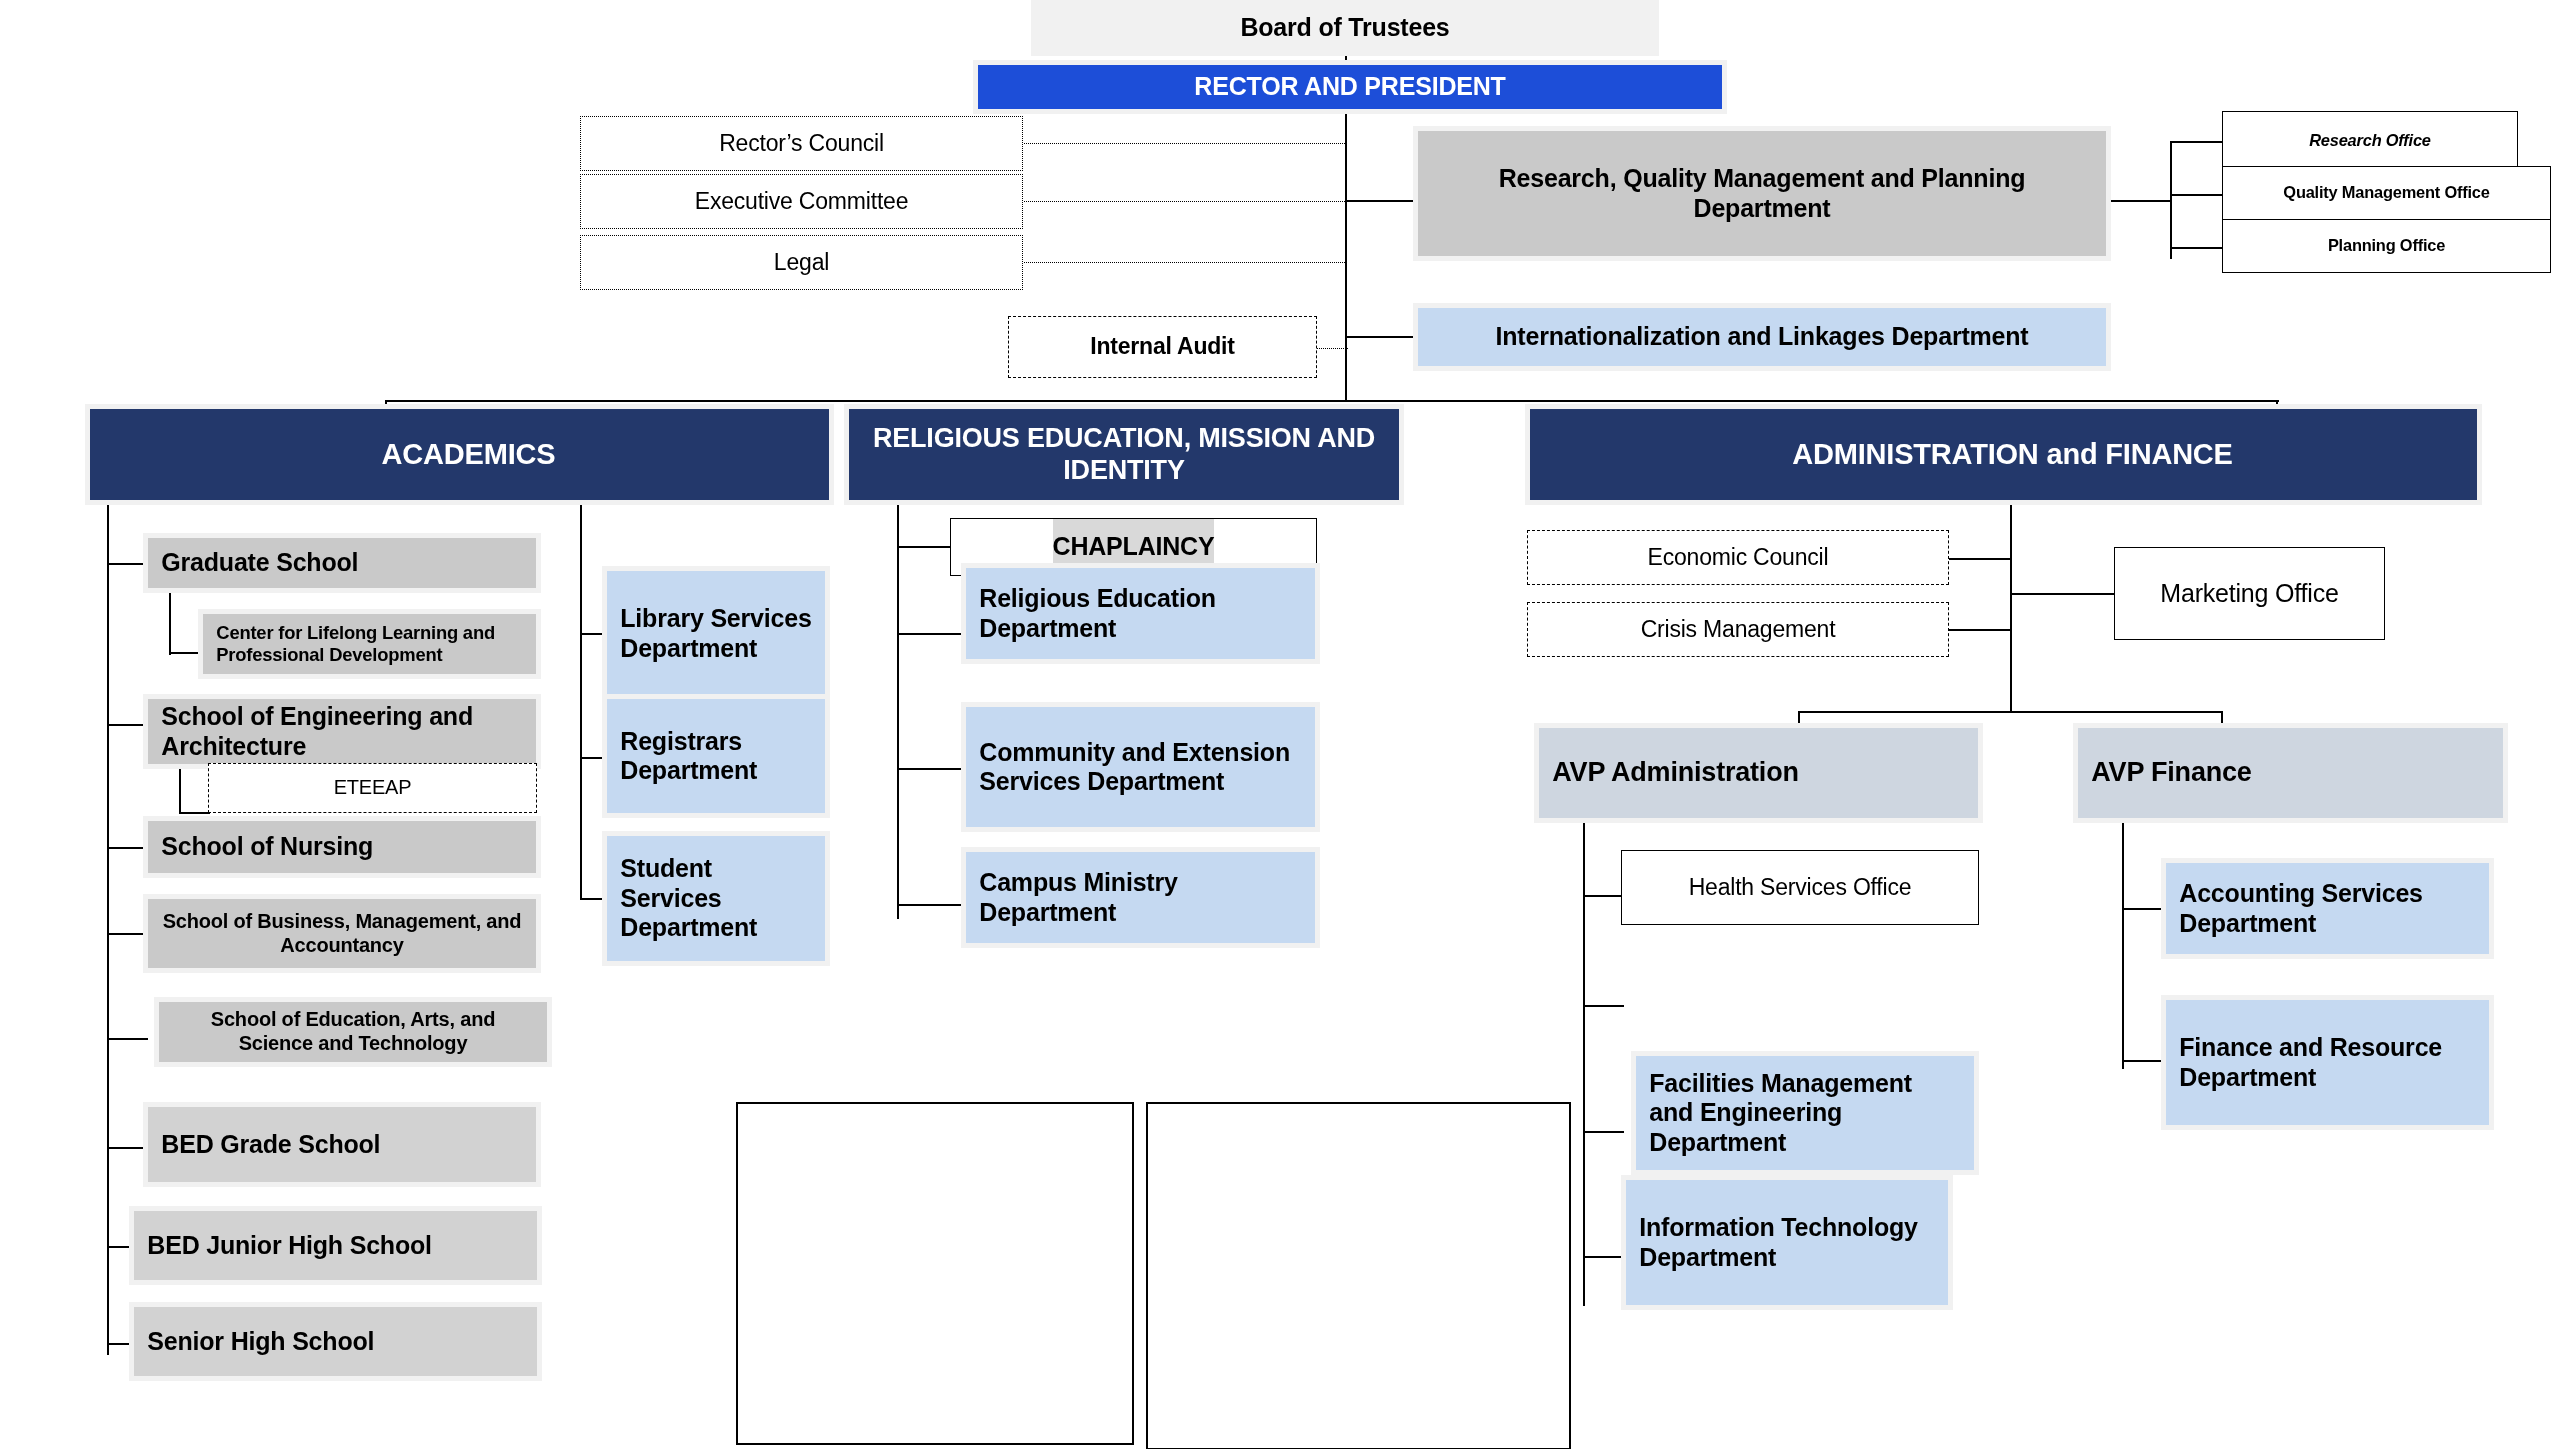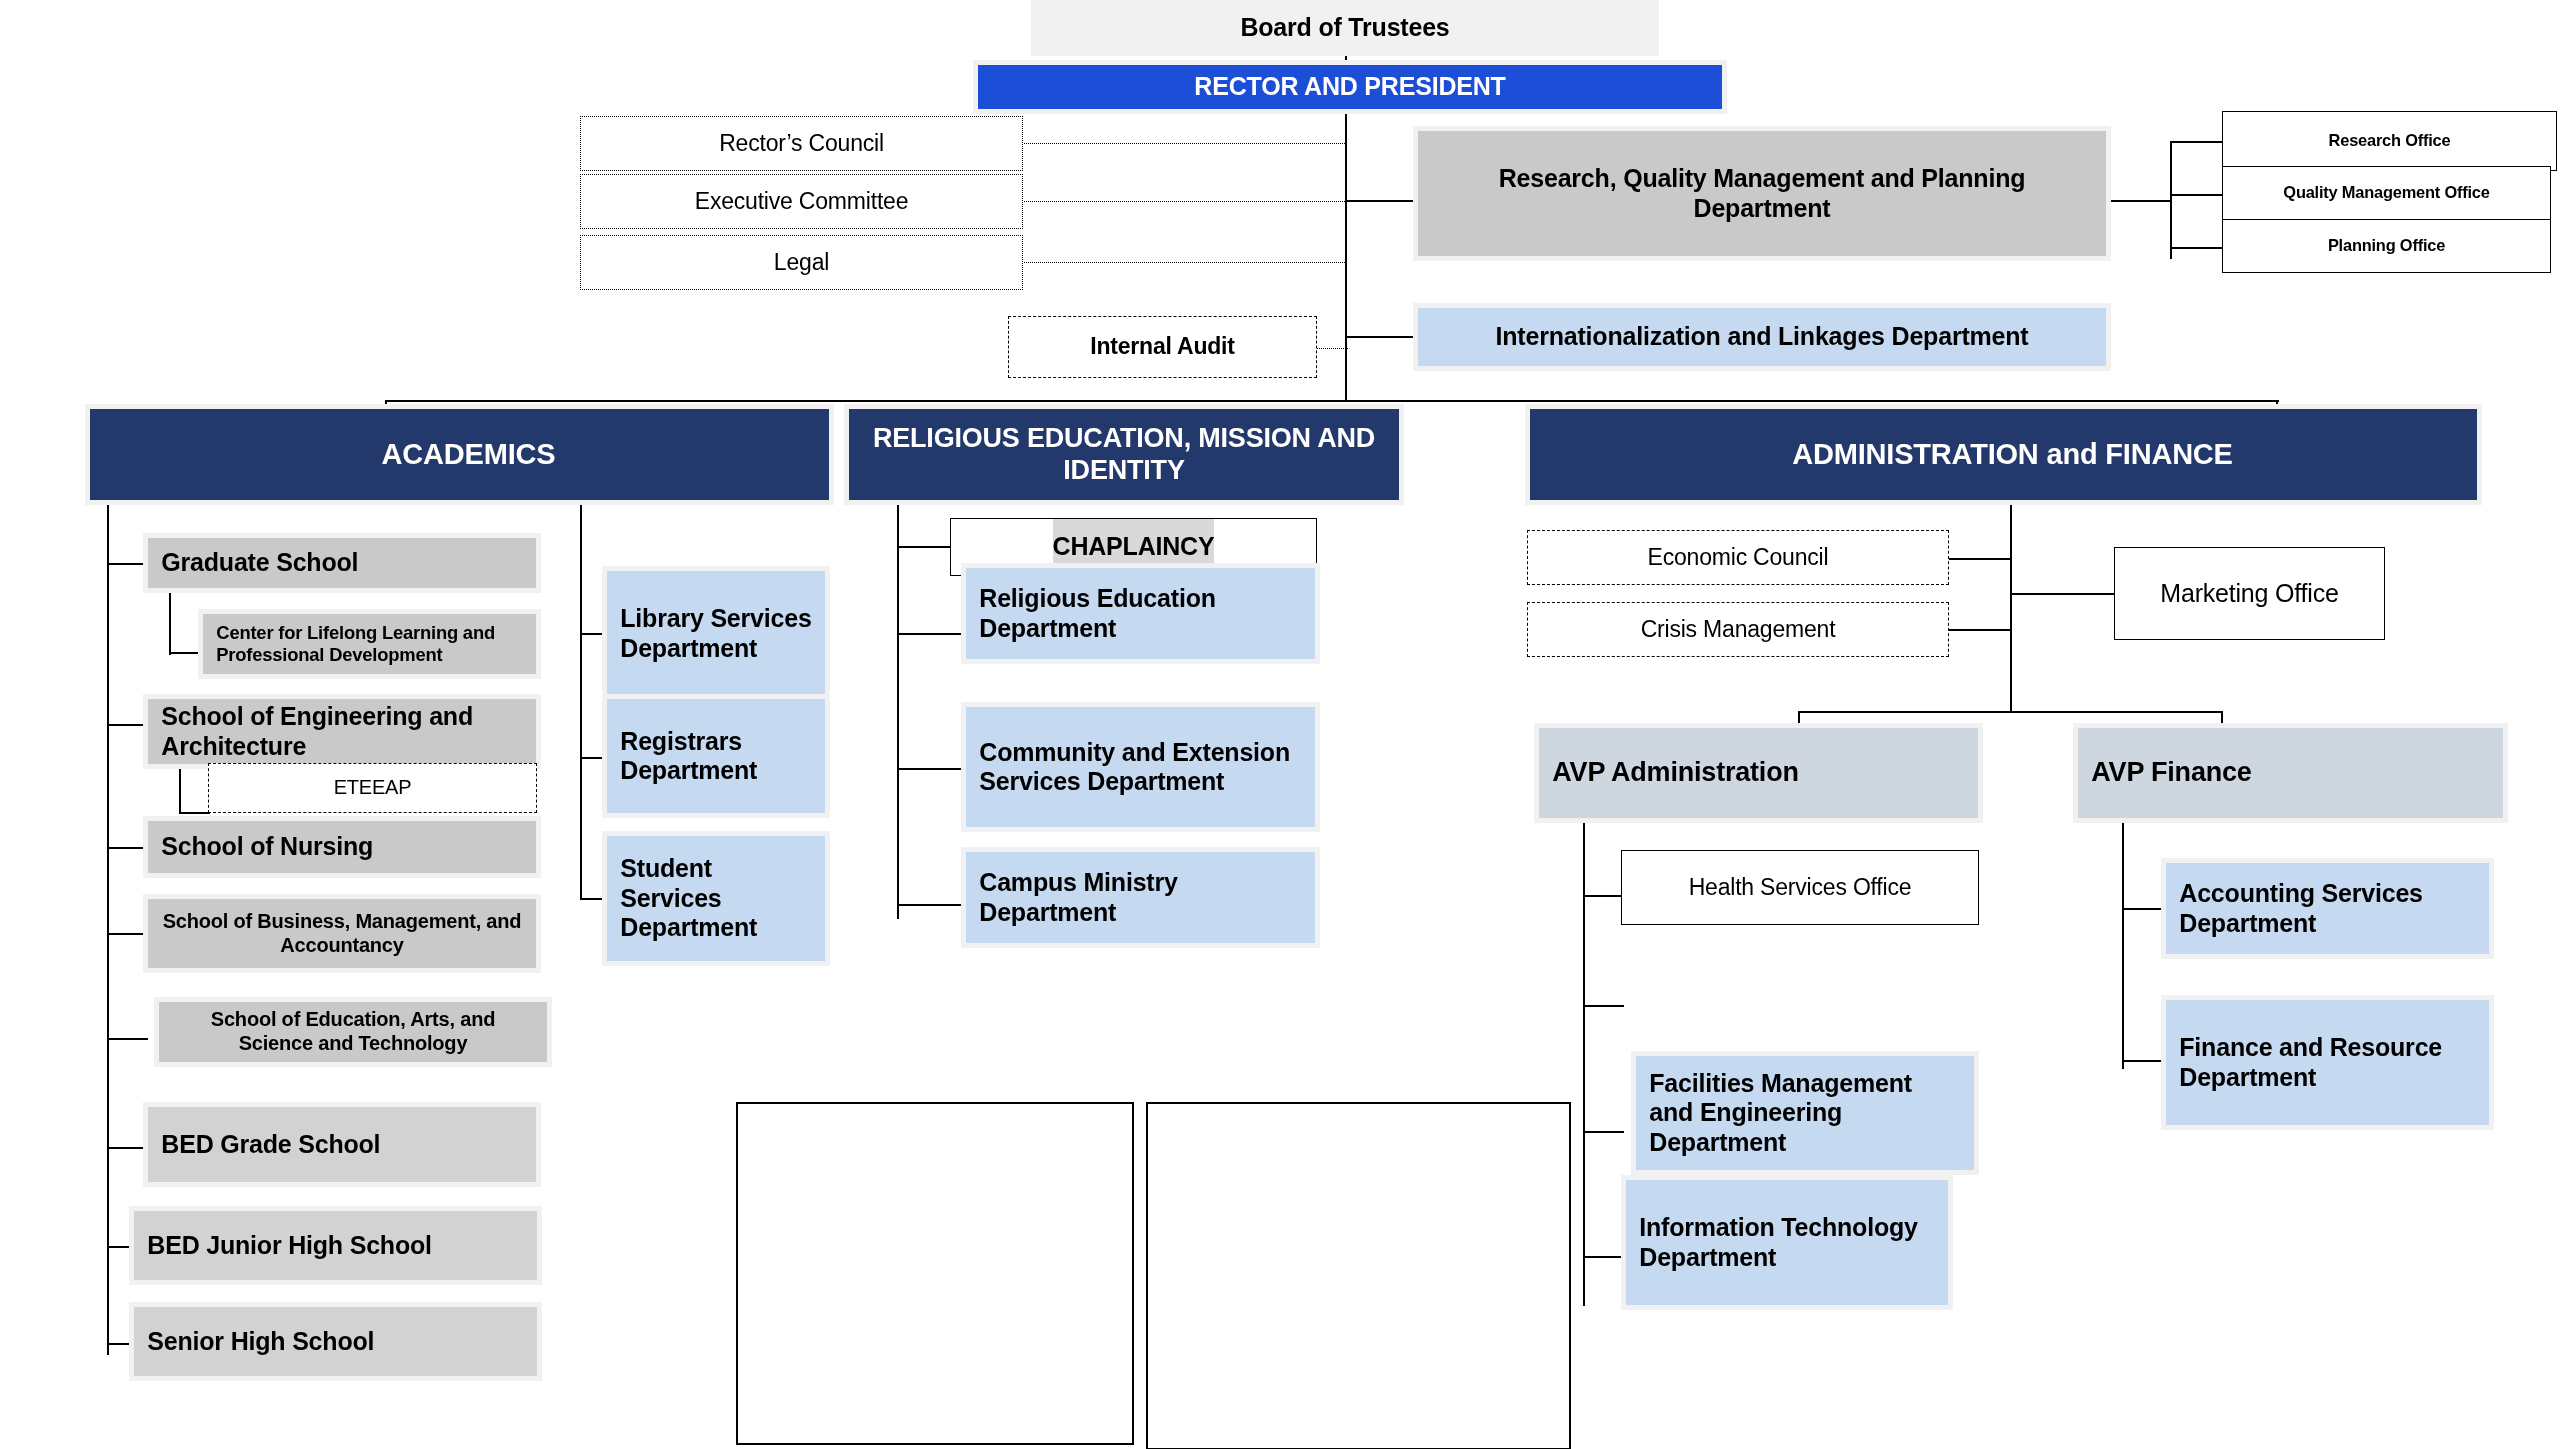--- a/index.html
+++ b/index.html
@@ -120,21 +120,21 @@
         <div class="pad t-bold f26 cond">Research, Quality Management and Planning Department</div>
       </div>
   </div>
 
   <div class="node framed fill-lightgray c-center" style="left:1413px;top:303px;width:698px;height:68px;">
     <div class="inner fill-blue c-center">
         <div class="pad t-bold f26 cond">Internationalization and Linkages Department</div>
       </div>
   </div>
 
-  <div class="node outline c-center" style="left:2222px;top:111px;width:335px;height:60px;">
+  <div class="node outline c-center" style="left:2222px;top:111px;width:296px;height:60px;font-style:italic;">
     <div class="pad t-bold f17 cond">Research Office</div>
   </div>
   <div class="node outline c-center" style="left:2222px;top:166px;width:329px;height:54px;">
     <div class="pad t-bold f17 cond">Quality Management Office</div>
   </div>
   <div class="node outline c-center" style="left:2222px;top:219px;width:329px;height:54px;">
     <div class="pad t-bold f17 cond">Planning Office</div>
   </div>
 
   <div class="node framed fill-lightgray c-center" style="left:85px;top:404px;width:749px;height:101px;">

